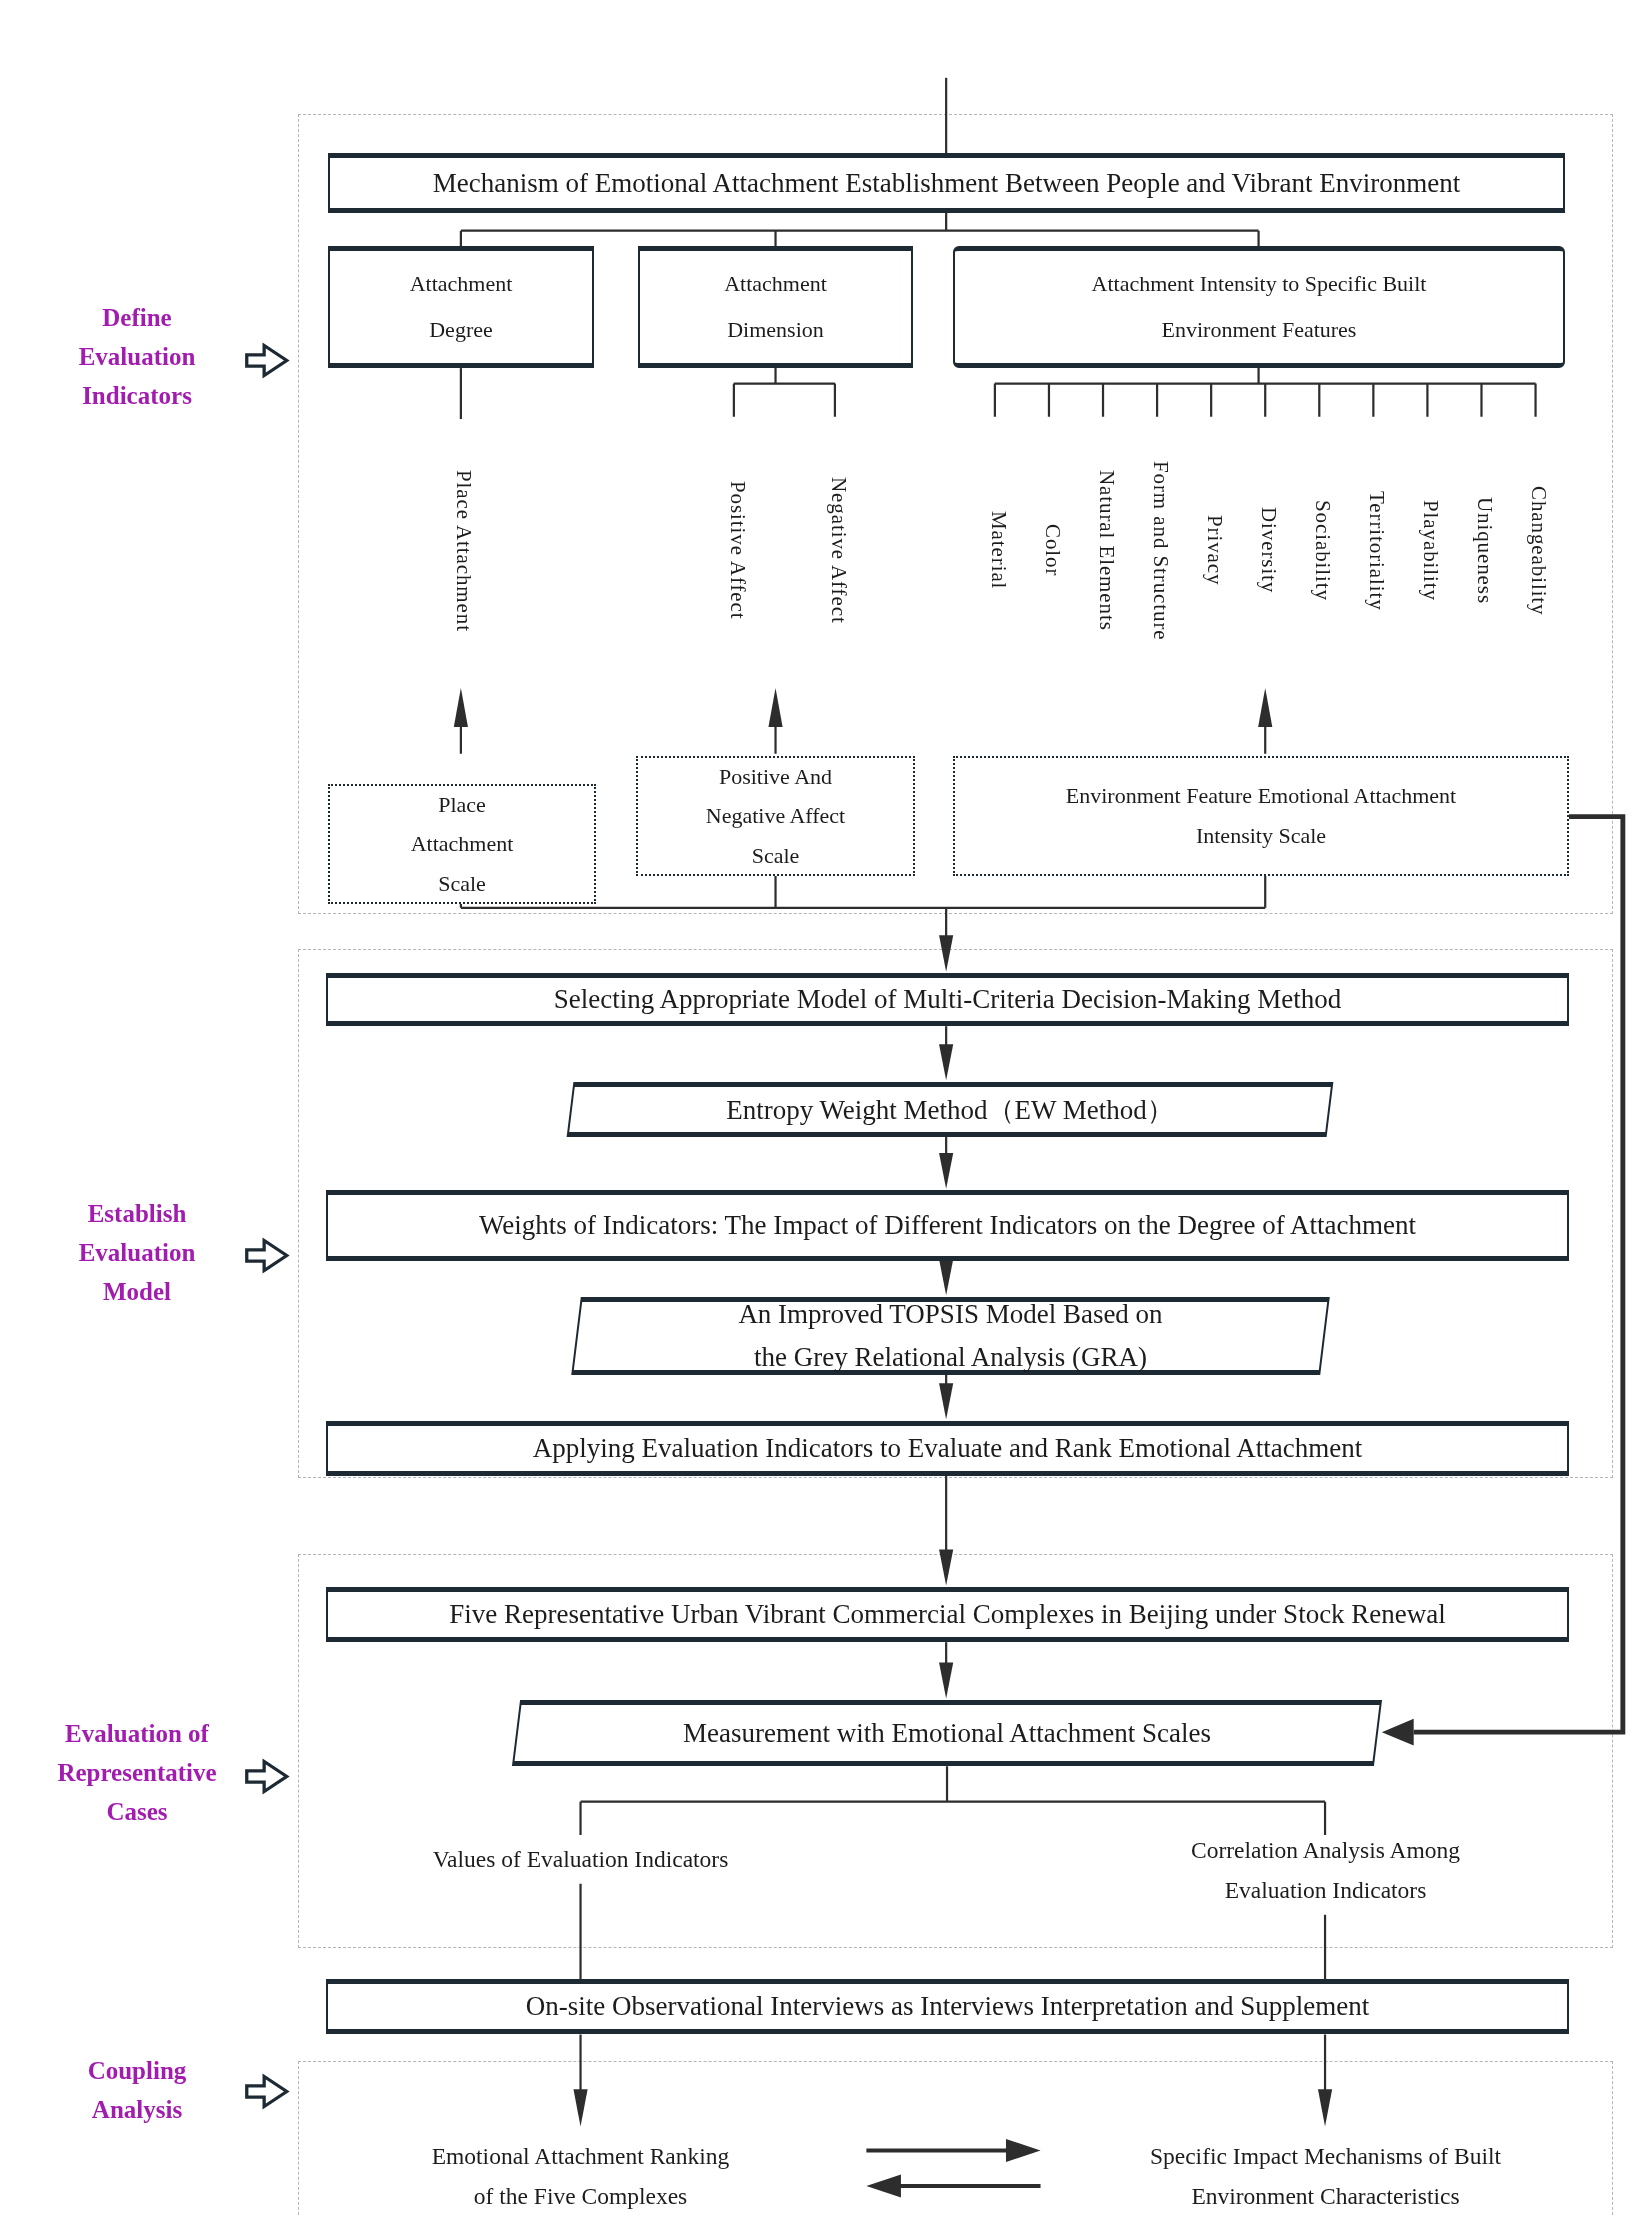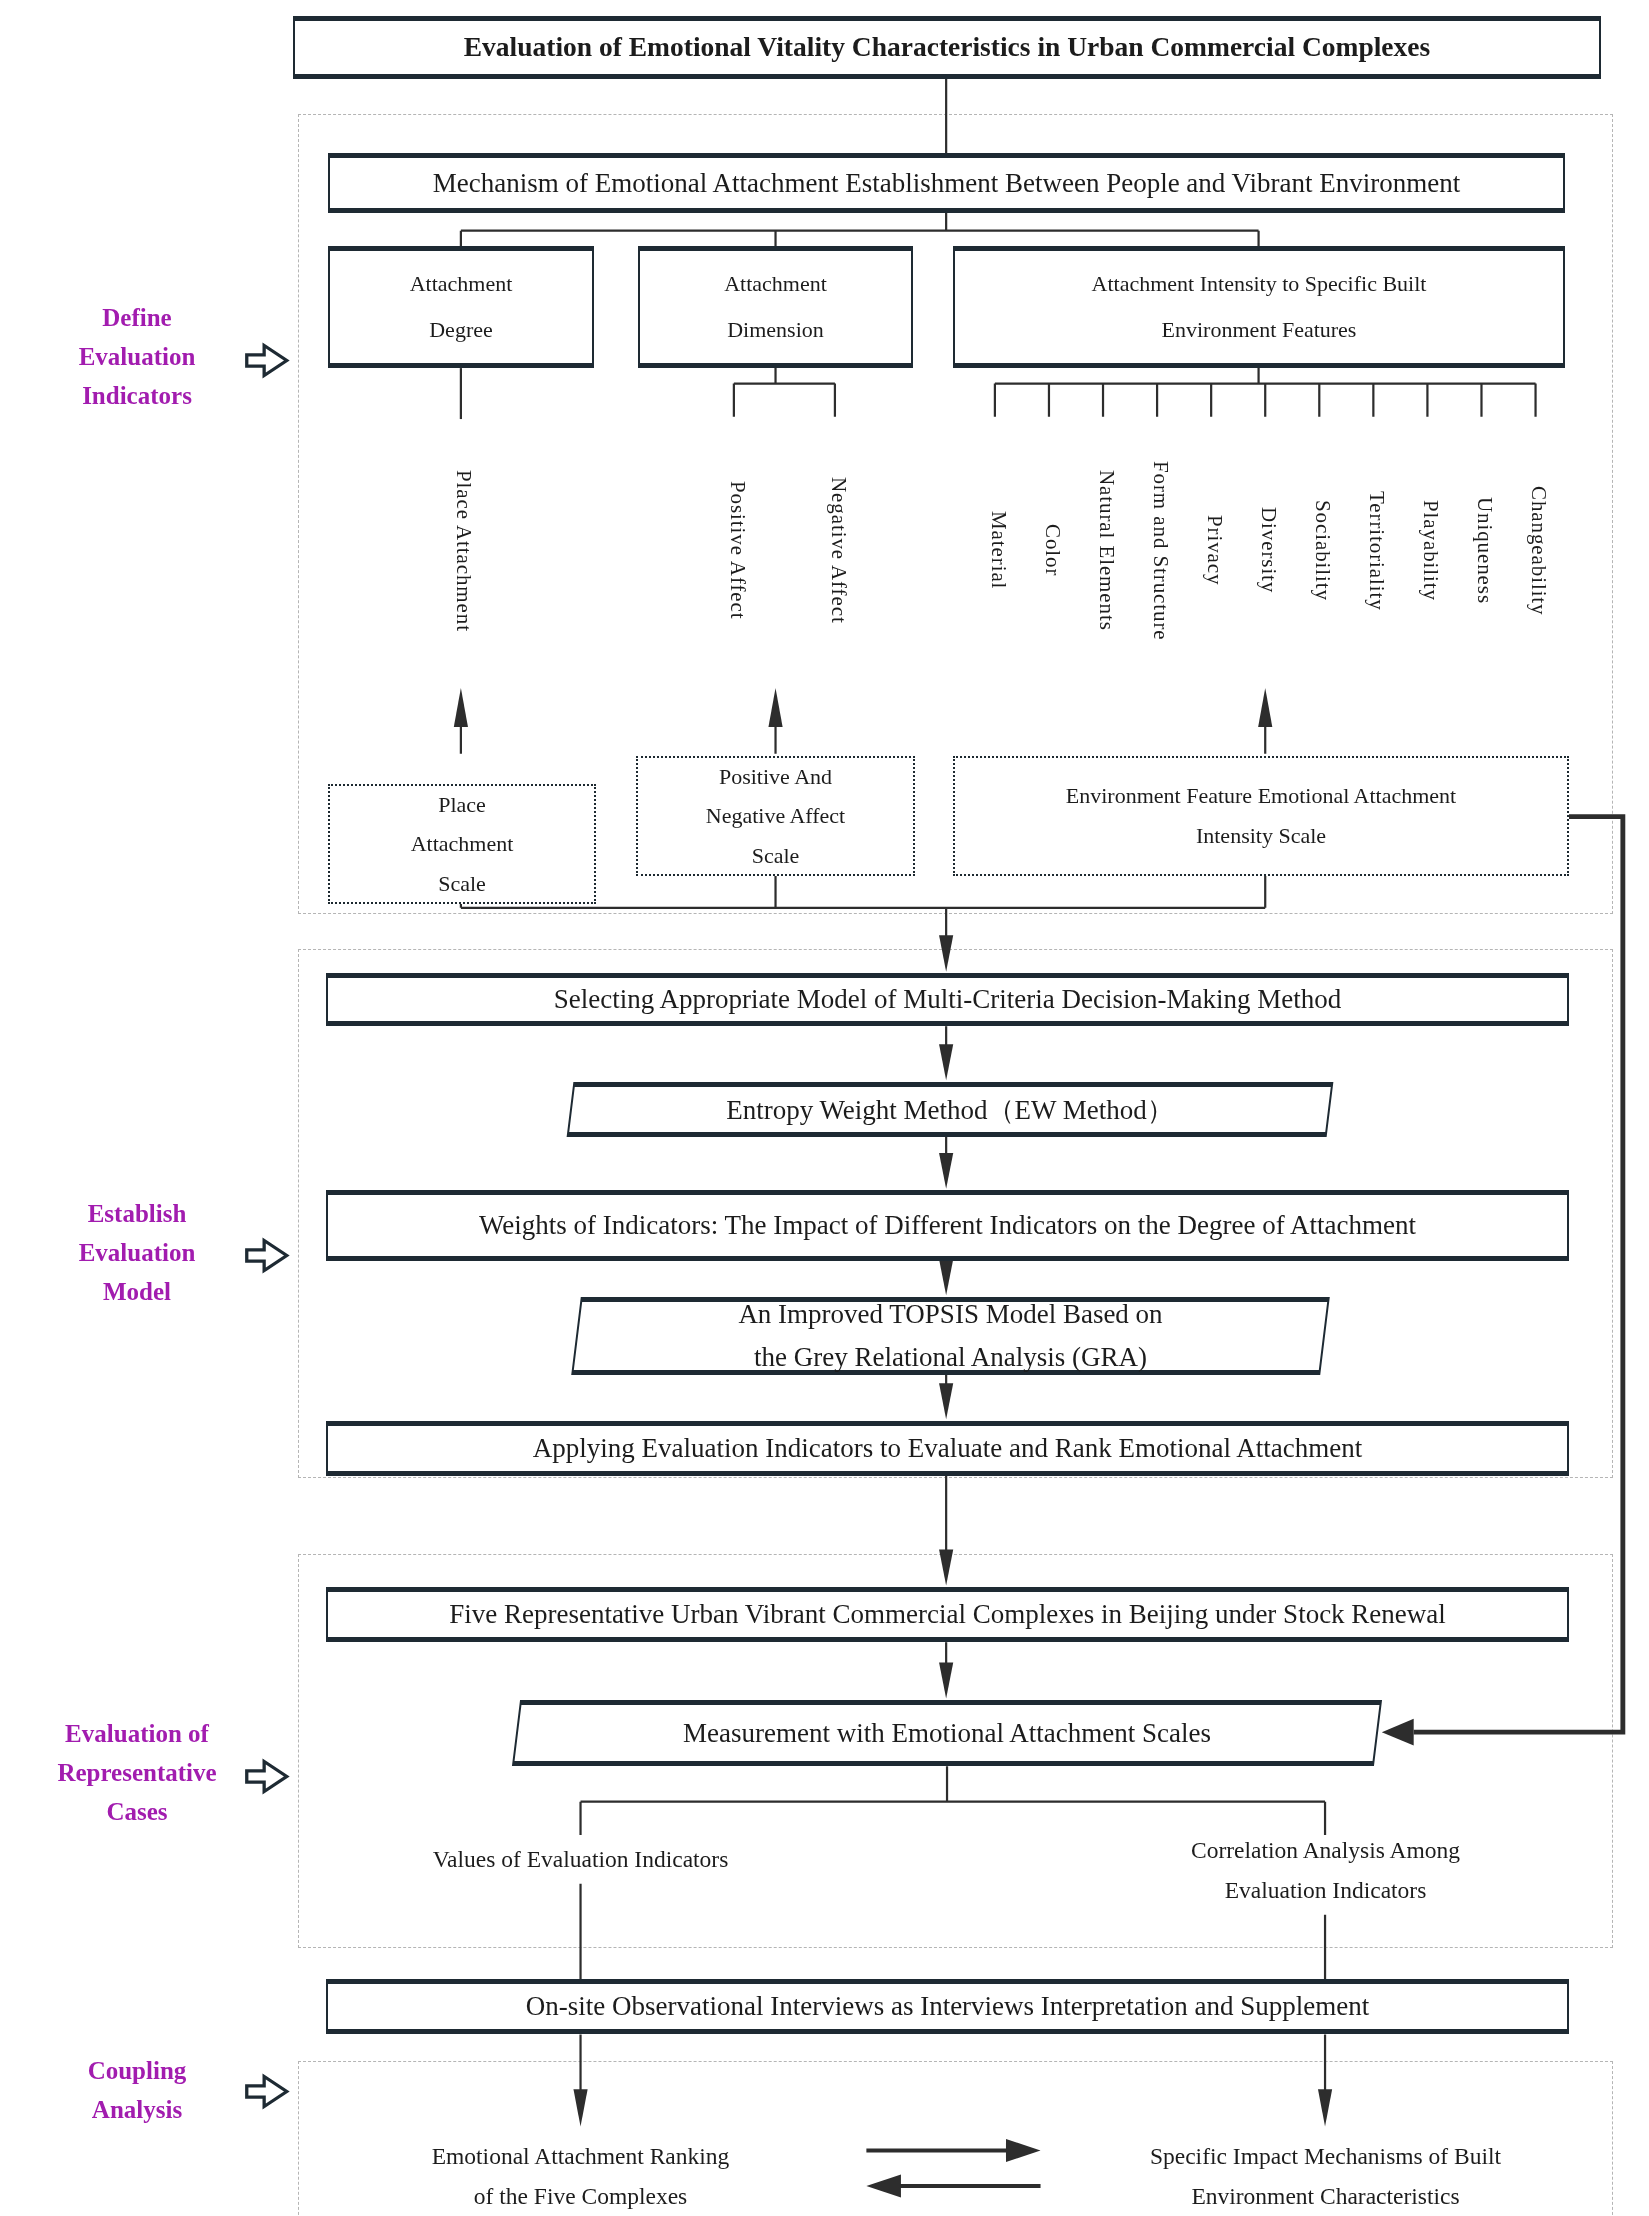--- a/index.html
+++ b/index.html
@@ -79,29 +79,28 @@
       <polygon points="3190,3878 3190,3938 3118,3908" fill="#2d2d2d"></polygon>
     </g>
     <g>
       <path d="M1955 4852 H2275" stroke="#2d2d2d" stroke-width="9" fill="none"></path>
       <polygon points="2270,4826 2270,4878 2348,4852" fill="#2d2d2d"></polygon>
       <path d="M2348 4932 H2028" stroke="#2d2d2d" stroke-width="9" fill="none"></path>
       <polygon points="2033,4906 2033,4958 1955,4932" fill="#2d2d2d"></polygon>
     </g>
   </svg>
 
-  <div class="box fs62" style="left:293px; top:15.5px; width:1308px; height:63px;">Evaluation of Emotional Vitality Characteristics in Urban Commercial Complexes</div>
 
   <div class="box fs52" style="left:328px; top:153px; width:1237px; height:60px;">Mechanism of Emotional Attachment Establishment Between People and Vibrant Environment</div>
 
   <div class="box fs50" style="left:328px; top:246px; width:266px; height:122px;">Attachment
 Degree</div>
   <div class="box fs50" style="left:638px; top:246px; width:275px; height:122px;">Attachment
 Dimension</div>
-  <div class="box fs50" style="left:953px; top:246px; width:612px; height:122px;">Attachment Intensity to Specific Built
+  <div class="box fs50" style="left:953px; top:246px; width:612px; height:122px;border-radius:6px;">Attachment Intensity to Specific Built
 Environment Features</div>
 
   <div class="vlabel" style="left:445px; top:421px; height:259px;">Place Attachment</div>
   <div class="vlabel" style="left:719px; top:421px; height:259px;">Positive Affect</div>
   <div class="vlabel" style="left:820px; top:421px; height:259px;">Negative Affect</div>
   <div class="vlabel" style="left:980px; top:421px; height:259px;">Material</div>
   <div class="vlabel" style="left:1034px; top:421px; height:259px;">Color</div>
   <div class="vlabel" style="left:1088px; top:421px; height:259px;">Natural Elements</div>
   <div class="vlabel" style="left:1142px; top:421px; height:259px;">Form and Structure</div>
   <div class="vlabel" style="left:1196px; top:421px; height:259px;">Privacy</div>

